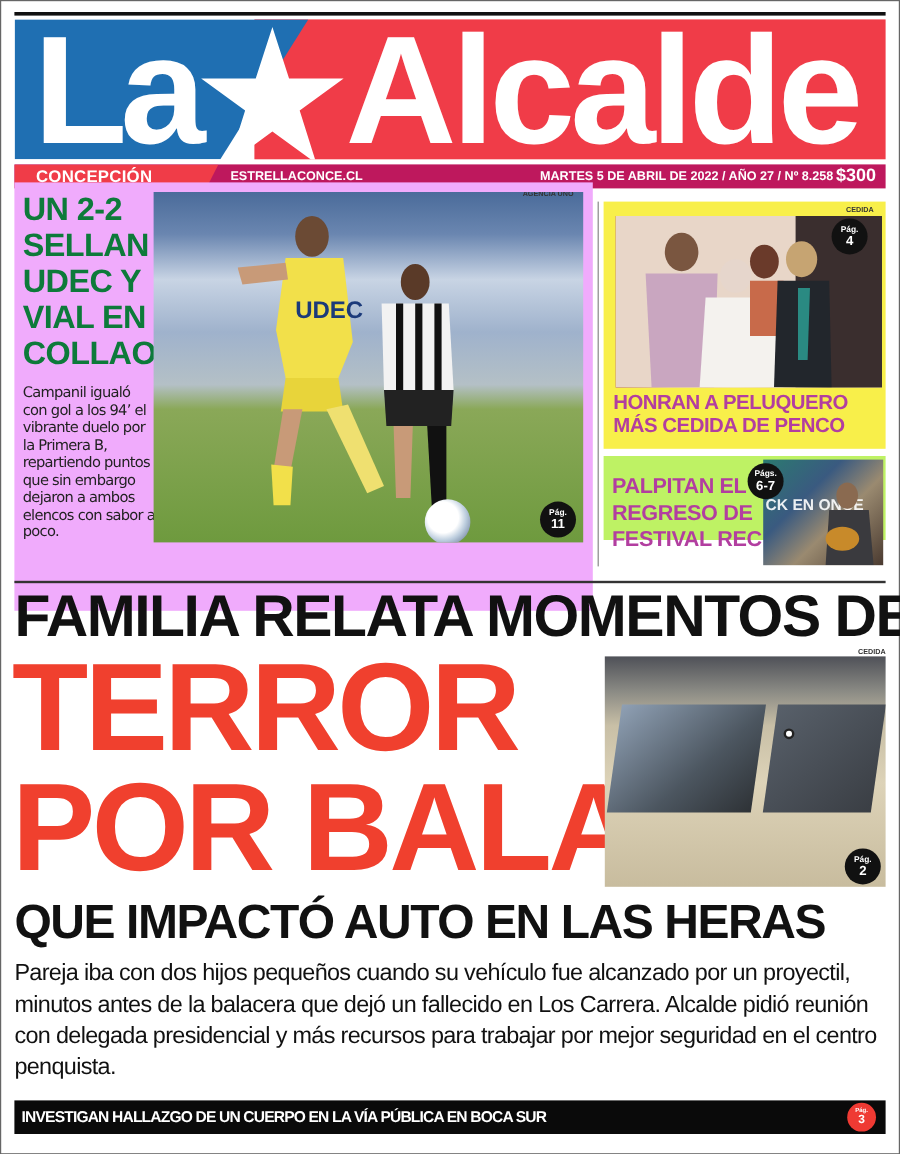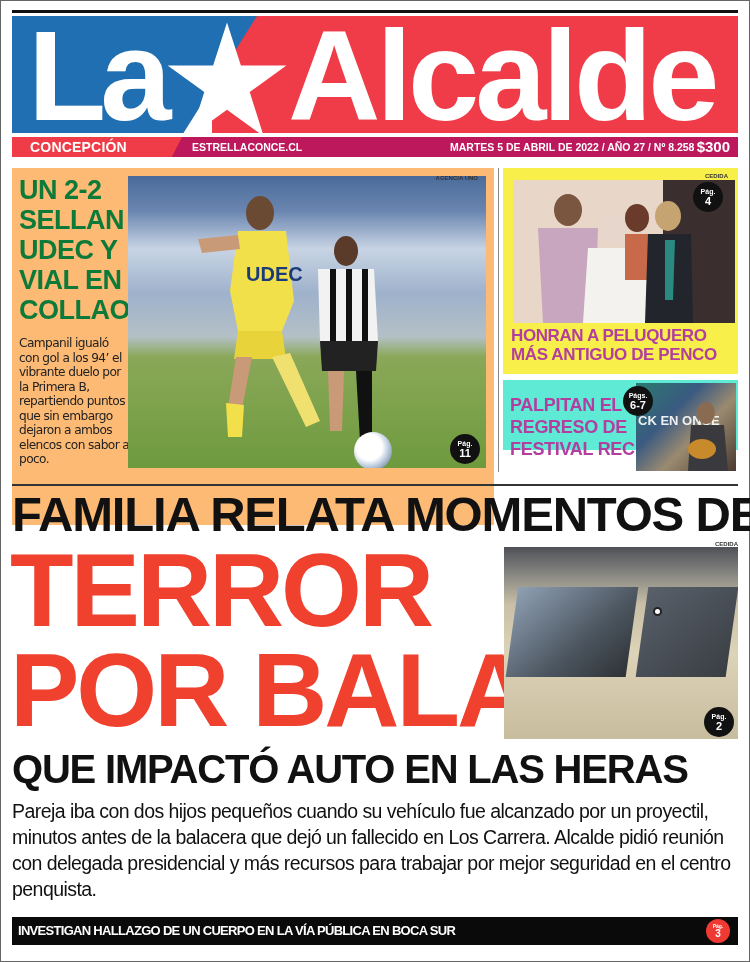--- a/index.html
+++ b/index.html
@@ -20,21 +20,21 @@
 
   
   .dateline { position: absolute; left: 12px; top: 137px; width: 726px; height: 20px; background: #be185d; }
   .dateline-city-bg { position: absolute; left: 0; top: 0; width: 170px; height: 20px; background: #f03c48; clip-path: polygon(0 0, 100% 0, 94% 100%, 0 100%); }
   .dateline-city { position: absolute; left: 18px; top: 2px; font-weight: 700; font-size: 14px; color: #fff; letter-spacing: 0.2px; }
   .dateline-url { position: absolute; left: 180px; top: 4px; font-size: 10.5px; color: #fff; font-weight: 700; }
   .dateline-date { position: absolute; left: 438px; top: 4px; font-size: 10.5px; color: #fff; font-weight: 700; }
   .dateline-price { position: absolute; right: 8px; top: 1px; font-size: 15px; color: #fff; font-weight: 700; }
 
   
-  .sports { position: absolute; left: 12px; top: 168px; width: 482px; height: 357px; background: #fdba74; }
+  .sports { position: absolute; left: 12px; top: 152px; width: 482px; height: 357px; background: #f0abfc; }
   .sports-headline { position: absolute; left: 7px; top: 7px; width: 110px; font-weight: 900; font-size: 27px; line-height: 30px; color: #0d7a3a; letter-spacing: -0.5px; font-family: "Liberation Sans", sans-serif; font-weight: 700; }
   .sports-body { position: absolute; left: 7px; top: 168px; width: 112px; font-size: 12.2px; line-height: 14.5px; color: #222; font-family: "DejaVu Sans", sans-serif; letter-spacing: -0.6px; }
   .sports-photo { position: absolute; left: 116px; top: 8px; width: 358px; height: 292px; background: linear-gradient(180deg, #4a6b9a 0%, #6a86b0 12%, #c8d4e4 25%, #9fb2cc 40%, #b4c0c6 55%, #8aa858 62%, #6e9a3e 100%); overflow: hidden; }
   .sports-credit { position: absolute; right: 8px; top: -1px; font-size: 6px; color: #333; font-weight: 700; }
   .player1 { position: absolute; left: 70px; top: 15px; width: 130px; height: 250px; }
   .player2 { position: absolute; left: 170px; top: 55px; width: 90px; height: 220px; }
   .ball { position: absolute; left: 226px; top: 256px; width: 38px; height: 38px; border-radius: 50%; background: radial-gradient(circle at 40% 40%, #fff 0 40%, #bcd 60%, #457 100%); }
 
   .pag-badge { position: absolute; width: 30px; height: 30px; border-radius: 50%; background: #111; color: #fff; text-align: center; font-weight: 700; }
   .pag-badge .p1 { display: block; font-size: 7px; line-height: 8px; margin-top: 6px; }
@@ -42,21 +42,21 @@
 
   .col-divider { position: absolute; left: 498px; top: 168px; width: 1px; height: 304px; background: #888; }
 
   
   .honor { position: absolute; left: 503px; top: 168px; width: 235px; height: 206px; background: #f8ef4a; }
   .honor-credit { position: absolute; right: 10px; top: 5px; font-size: 6px; font-weight: 700; color: #333; }
   .honor-photo { position: absolute; left: 10px; top: 12px; width: 222px; height: 143px; background: linear-gradient(90deg, #b86b80 0%, #d9b2bd 20%, #f0e0dc 45%, #e4d0c8 60%, #4a4046 80%, #6a5a60 100%); overflow: hidden; }
   .honor-headline { position: absolute; left: 8px; top: 158px; width: 228px; font-weight: 700; font-size: 17px; line-height: 19px; color: #b23ea0; letter-spacing: -0.4px; }
 
   
-  .fest { position: absolute; left: 503px; top: 380px; width: 235px; height: 70px; background: #5eead4; padding-left: 12px; }
+  .fest { position: absolute; left: 503px; top: 380px; width: 235px; height: 70px; background: #bef264; padding-left: 12px; }
   .fest-headline { position: absolute; left: 7px; top: 14px; width: 140px; font-weight: 700; font-size: 18px; line-height: 22px; color: #b23ea0; letter-spacing: -0.3px; }
   .fest-photo { position: absolute; left: 133px; top: 3px; width: 100px; height: 88px; background: linear-gradient(135deg, #2b7a70 0%, #3a5a80 35%, #9a8a70 60%, #4a3a30 100%); overflow: hidden; }
   .fest-photo-text { position: absolute; left: 2px; top: 30px; font-size: 13px; color: #fff; font-weight: 700; line-height: 15px; opacity: 0.9; }
 
   .mid-rule { position: absolute; left: 12px; top: 484px; width: 726px; height: 2px; background: #333; }
 
   
   .main-kicker { position: absolute; left: 12px; top: 490px; width: 730px; font-weight: 700; font-size: 49px; line-height: 48px; color: #111; letter-spacing: -1.2px; white-space: nowrap; }
   .main-hl-1 { position: absolute; left: 10px; top: 538px; font-weight: 900; font-family: "Liberation Sans", sans-serif; font-weight: 700; font-size: 104px; line-height: 104px; color: #f0402e; letter-spacing: -3px; white-space: nowrap; }
   .main-hl-2 { position: absolute; left: 10px; top: 638px; font-weight: 700; font-size: 104px; line-height: 104px; color: #f0402e; letter-spacing: -3px; white-space: nowrap; }
@@ -146,21 +146,21 @@
       <path d="M112 54 L140 54 L140 100 L112 100 Z" fill="#c86a4a"></path>
       <ellipse cx="155" cy="36" rx="13" ry="15" fill="#c6a472"></ellipse>
       <path d="M135 54 L178 54 L180 143 L132 143 Z" fill="#22262c"></path>
       <path d="M152 60 L162 60 L160 120 L152 120 Z" fill="#2a8a82"></path>
     </svg>
   </div>
   <div class="pag-badge" style="left: 190px; top: 14px;">
     <span class="p1">Pág.</span>
     <span class="p2">4</span>
   </div>
-  <div class="honor-headline">HONRAN A PELUQUERO MÁS ANTIGUO DE PENCO</div>
+  <div class="honor-headline">HONRAN A PELUQUERO MÁS CEDIDA DE PENCO</div>
 </div>
 
 <div class="fest">
   <div class="fest-headline">PALPITAN EL REGRESO DE FESTIVAL REC</div>
   <div class="fest-photo">
     <div class="fest-photo-text">CK EN ONCE</div>
     <svg width="100" height="88" viewBox="0 0 100 88" style="position:absolute;left:0;top:0;">
       <ellipse cx="70" cy="30" rx="9" ry="11" fill="#8a6a50"></ellipse>
       <path d="M55 42 L88 42 L92 88 L52 88 Z" fill="#3a3a3e"></path>
       <ellipse cx="66" cy="66" rx="14" ry="10" fill="#c88a2a"></ellipse>

